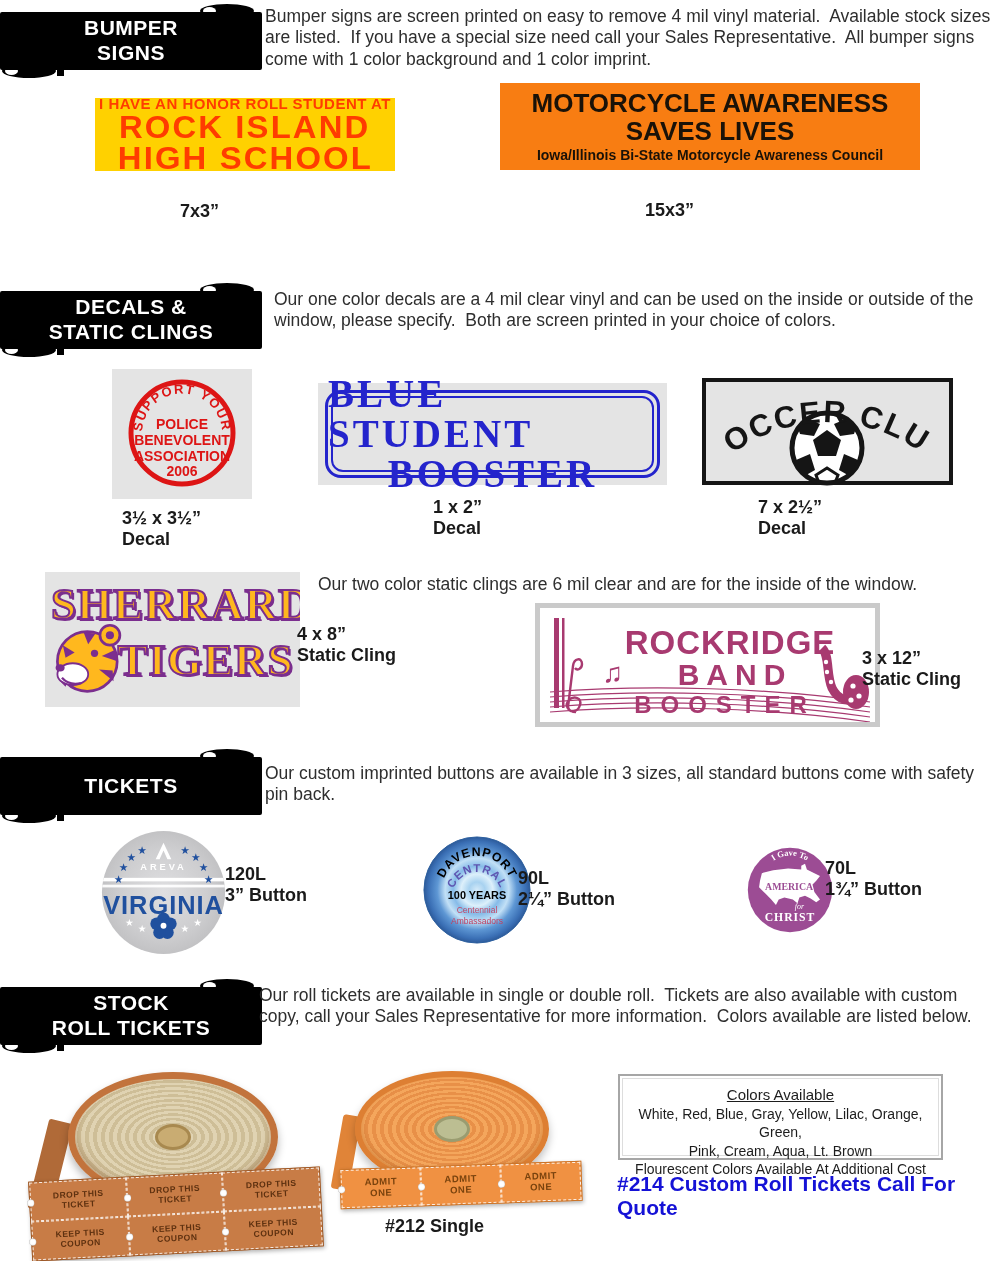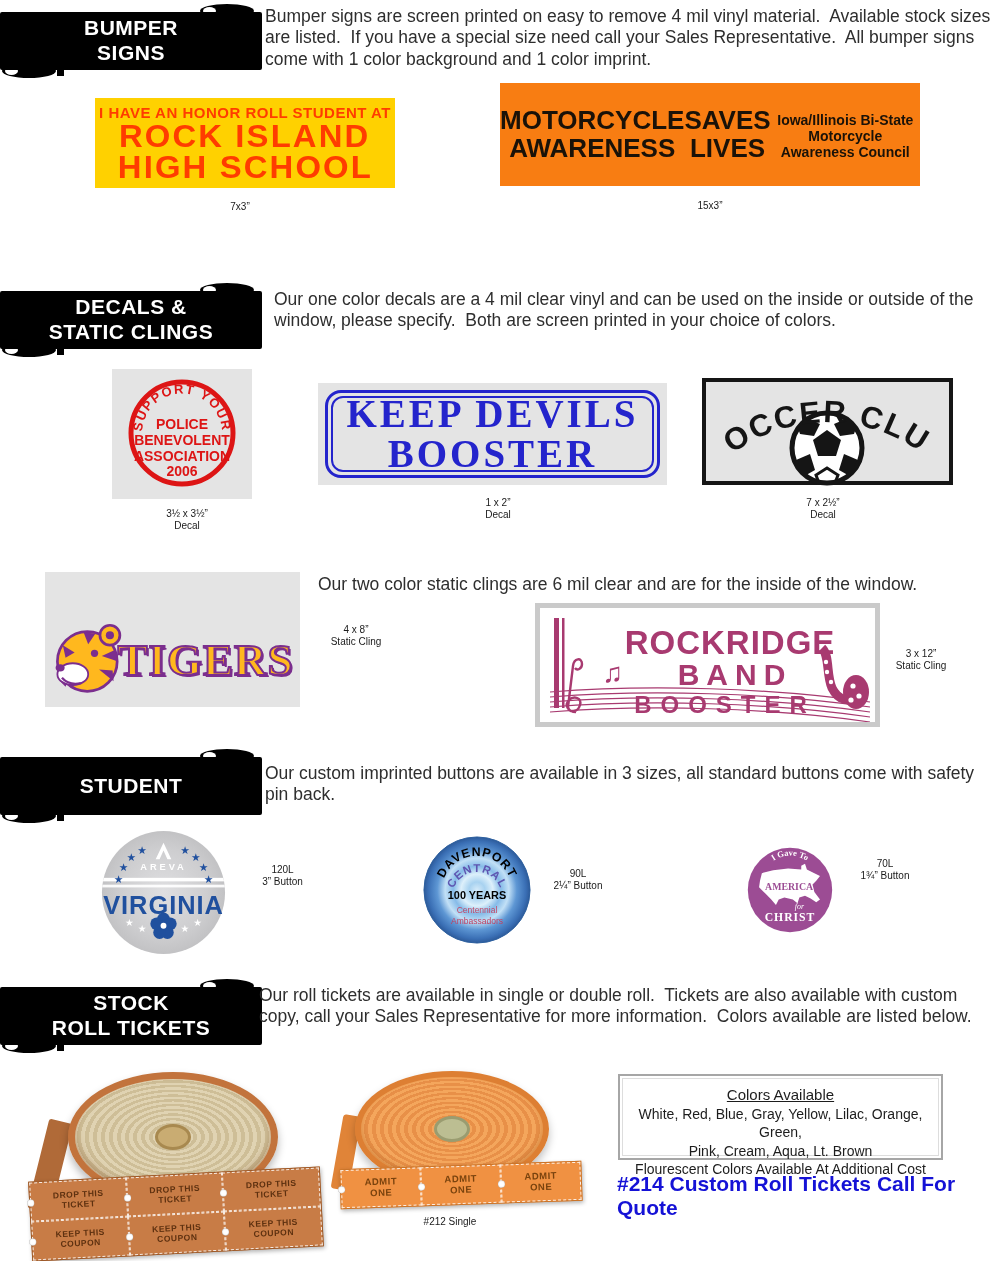--- a/index.html
+++ b/index.html
@@ -12,31 +12,31 @@
        display:flex;flex-direction:column;align-items:center;justify-content:center;
        font-weight:bold;font-size:21px;line-height:1.18;letter-spacing:.5px;border-radius:2px;}
   .curl{position:absolute;width:54px;height:14px;background:var(--banner_bg);border-radius:50%;}
   .curl::before{content:"";position:absolute;width:13px;height:8px;background:#fff;border-radius:50%;top:3px;}
   .curl-t{top:-8px;right:8px;} .curl-t::before{left:3px;}
   .curl-b{bottom:-8px;left:2px;} .curl-b::before{left:3px;}
   .curl-b::after{content:"";position:absolute;right:-8px;bottom:2px;width:7px;height:7px;background:var(--banner_bg);}
 
   .desc{position:absolute;font-size:17.5px;line-height:1.22;color:var(--desc_text);
         white-space:pre-wrap;margin:0;}
-  .caption{position:absolute;text-align:center;font-weight:normal;font-size:10px;
+  .caption{position:absolute;text-align:left;font-weight:bold;font-size:18px;
         color:var(--caption_text);line-height:1.15;}
 
   
-  .honor-sign{position:absolute;left:95px;top:98px;width:300px;height:90px;background:var(--honor_bg);
+  .honor-sign{position:absolute;left:95px;top:98px;width:300px;height:73px;background:var(--honor_bg);
         display:flex;flex-direction:column;align-items:center;justify-content:center;text-align:center;}
   .honor-l1{font-size:15px;font-weight:bold;color:var(--honor_text);letter-spacing:.5px;}
   .honor-big{font-size:31px;font-weight:bold;color:var(--honor_text);letter-spacing:2px;
         line-height:1.0;transform:scaleX(1.06);}
-  .moto-sign{position:absolute;left:500px;top:83px;width:420px;height:103px;background:var(--moto_bg);
-        display:flex;flex-direction:row;align-items:center;justify-content:center;text-align:center;}
+  .moto-sign{position:absolute;left:500px;top:83px;width:420px;height:87px;background:var(--moto_bg);
+        display:flex;flex-direction:column;align-items:center;justify-content:center;text-align:center;}
   .moto-big{font-size:26px;font-weight:bold;color:var(--moto_text);line-height:1.05;}
   .moto-sub{font-size:14px;font-weight:bold;color:var(--moto_text);margin-top:2px;}
 
   
   .gray-card{position:absolute;background:var(--decal_bg);}
   .bd-frame{position:absolute;inset:7px;border:3px solid var(--devils_blue);border-radius:16px;
         display:flex;flex-direction:column;align-items:center;justify-content:center;}
   .bd-frame::before{content:"";position:absolute;inset:3px;border:2px solid var(--devils_blue);border-radius:12px;}
   .bd-line{font-family:"Liberation Serif",serif;font-weight:bold;color:var(--devils_blue);
         font-size:39px;line-height:1.02;letter-spacing:3px;}
@@ -135,21 +135,21 @@
       <text x="70" y="107" text-anchor="middle" font-size="14" font-weight="bold" style="fill:var(--police_red)">2006</text>
     </svg>
   </div>
   <div class="caption" style="left:122px;top:508px;width:130px;">
     <div>3½ x 3½”</div>
     <div>Decal</div>
   </div>
 
   <div class="gray-card" style="left:318px;top:383px;width:349px;height:102px;">
     <div class="bd-frame">
-      <div class="bd-line">KEEP DEVILS</div>
+      <div class="bd-line">BLUE STUDENT</div>
       <div class="bd-line">BOOSTER</div>
     </div>
   </div>
   <div class="caption" style="left:433px;top:497px;width:130px;">
     <div>1 x 2”</div>
     <div>Decal</div>
   </div>
 
   <div class="gray-card soccer-card" style="left:702px;top:378px;width:243px;height:99px;">
     <svg viewBox="0 0 251 107" width="251" height="107" style="position:absolute;left:-4px;top:-2px;">
@@ -175,20 +175,21 @@
     </svg>
   </div>
   <div class="caption" style="left:758px;top:497px;width:130px;">
     <div>7 x 2½”</div>
     <div>Decal</div>
   </div>
 
   <p class="desc" style="left:318px;top:574px;width:660px;">Our two color static clings are 6 mil clear and are for the inside of the window.</p>
 
   <div class="gray-card sherrard-card" style="left:45px;top:572px;width:255px;height:135px;">
+    <div class="sh-line" style="left:6px;right:6px;top:6px;">SHERRARD</div>
     <div class="sh-line" style="left:72px;right:6px;top:62px;">TIGERS</div>
     <svg viewBox="0 0 90 95" width="82" height="86" style="position:absolute;left:4px;top:46px;">
       <circle cx="42" cy="48" r="33" style="fill:var(--sherrard_gold);stroke:var(--sherrard_purple)" stroke-width="3"></circle>
       <circle cx="67" cy="19" r="11" style="fill:var(--sherrard_gold);stroke:var(--sherrard_purple)" stroke-width="3"></circle>
       <circle cx="67" cy="19" r="4.5" style="fill:var(--sherrard_purple)"></circle>
       <polygon points="73,35 58,42 76,48" style="fill:var(--sherrard_purple)"></polygon>
       <polygon points="70,58 55,57 71,70" style="fill:var(--sherrard_purple)"></polygon>
       <polygon points="38,16 43,29 51,17" style="fill:var(--sherrard_purple)"></polygon>
       <polygon points="15,30 28,38 18,44" style="fill:var(--sherrard_purple)"></polygon>
       <polygon points="12,70 24,62 18,76" style="fill:var(--sherrard_purple)"></polygon>
@@ -233,21 +234,21 @@
   </div>
   <div class="caption" style="left:862px;top:648px;width:118px;">
     <div>3 x 12”</div>
     <div>Static Cling</div>
   </div>
 
   <div class="banner" style="top:757px;">
     <span class="curl curl-t"></span>
     <span class="curl curl-b"></span>
     <div class="banner-body">
-      <div>STUDENT</div>
+      <div>TICKETS</div>
     </div>
   </div>
   <p class="desc" style="left:265px;top:763px;width:710px;">Our custom imprinted buttons are available in 3 sizes, all standard buttons come with safety pin back.</p>
 
   <div class="btn-img" style="left:100px;top:829px;">
     <svg viewBox="0 0 130 130" width="127" height="127">
       <defs>
         <radialGradient id="vgrad">
             <stop offset="0%" stop-color="#DFDFE1"></stop>
             <stop offset="70%" stop-color="#CECED0"></stop>

